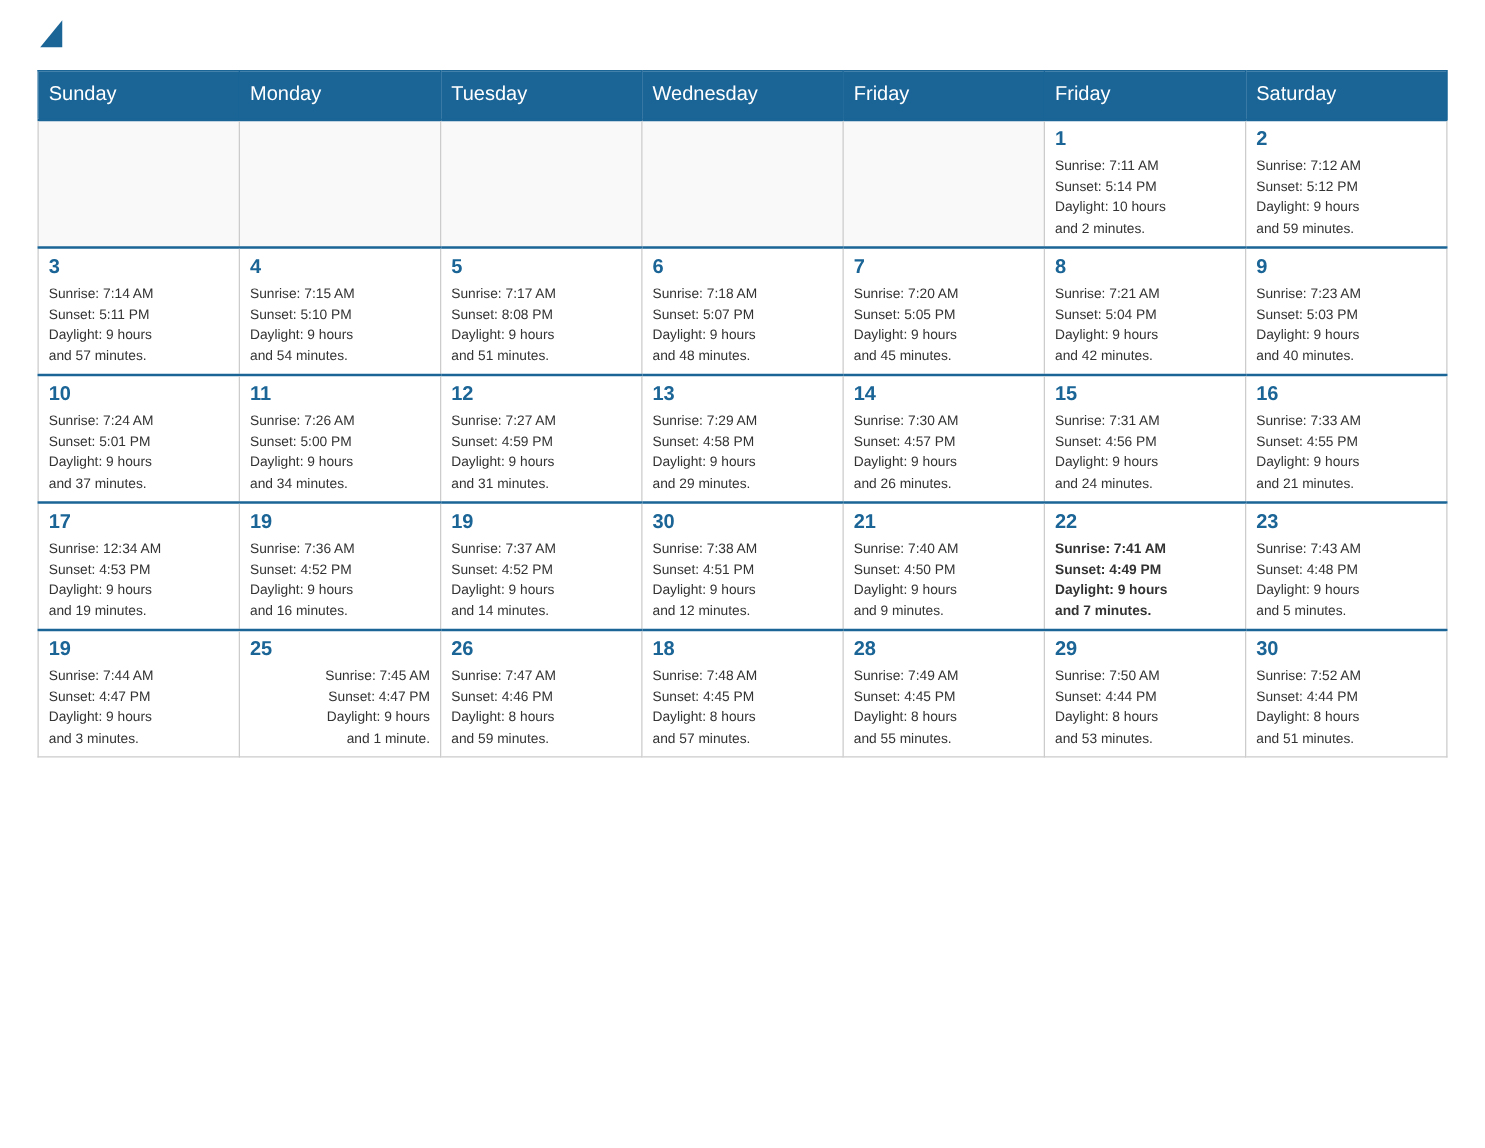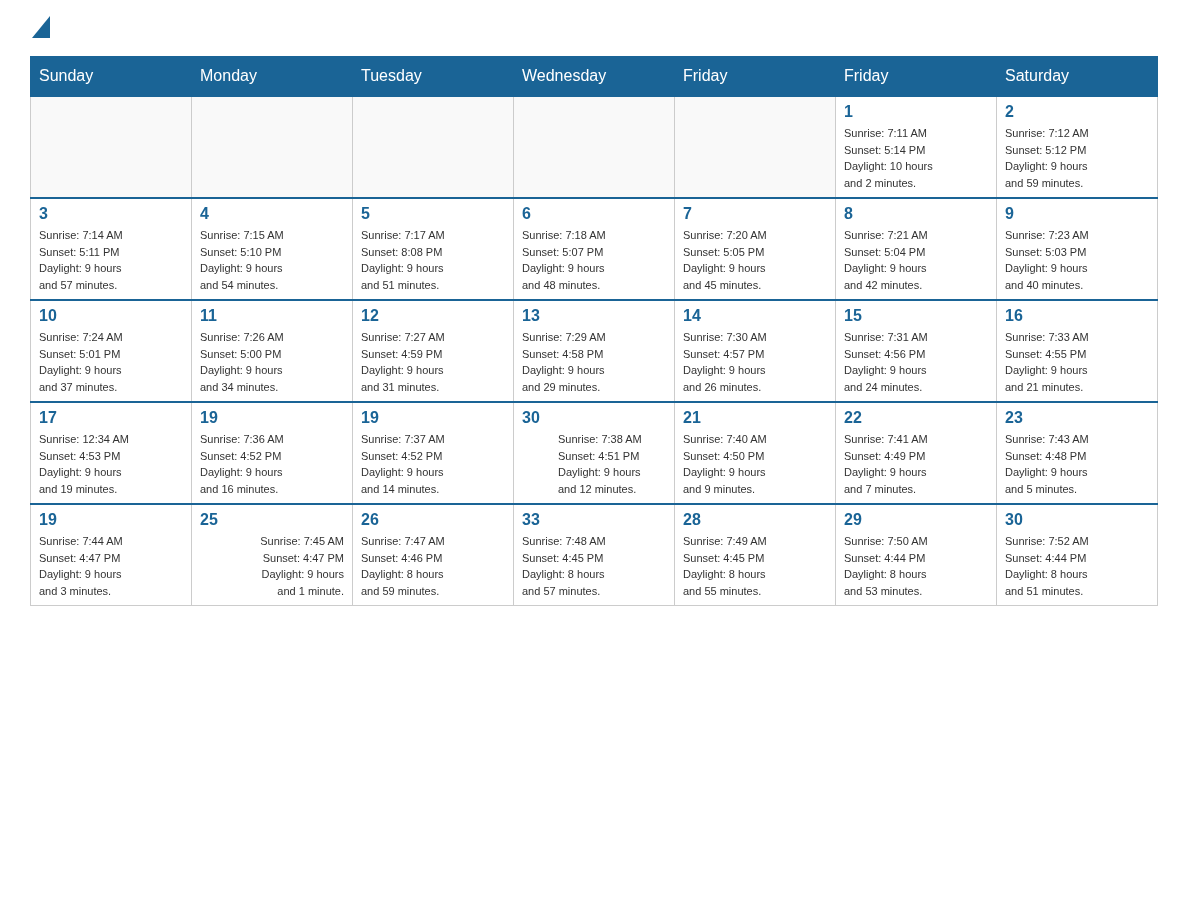--- a/index.html
+++ b/index.html
@@ -265,35 +265,35 @@
         </td>
         <td>
           <span class="day-number">19</span>
           <div class="day-info" style="white-space: pre-line;">Sunrise: 7:37 AM
 Sunset: 4:52 PM
 Daylight: 9 hours
 and 14 minutes.</div>
         </td>
         <td>
           <span class="day-number">30</span>
-          <div class="day-info" style="white-space: pre-line; margin-left: 36px;">Sunrise: 7:38 AM
+          <div class="day-info" style="white-space: pre-line;">Sunrise: 7:38 AM
 Sunset: 4:51 PM
 Daylight: 9 hours
 and 12 minutes.</div>
         </td>
         <td>
           <span class="day-number">21</span>
           <div class="day-info" style="white-space: pre-line;">Sunrise: 7:40 AM
 Sunset: 4:50 PM
 Daylight: 9 hours
 and 9 minutes.</div>
         </td>
         <td>
           <span class="day-number">22</span>
-          <div class="day-info" style="white-space: pre-line;">Sunrise: 7:41 AM
+          <div class="day-info" style="white-space: pre-line; font-weight: bold;">Sunrise: 7:41 AM
 Sunset: 4:49 PM
 Daylight: 9 hours
 and 7 minutes.</div>
         </td>
         <td>
           <span class="day-number">23</span>
           <div class="day-info" style="white-space: pre-line;">Sunrise: 7:43 AM
 Sunset: 4:48 PM
 Daylight: 9 hours
 and 5 minutes.</div>
@@ -315,21 +315,21 @@
 and 1 minute.</div>
         </td>
         <td>
           <span class="day-number">26</span>
           <div class="day-info" style="white-space: pre-line;">Sunrise: 7:47 AM
 Sunset: 4:46 PM
 Daylight: 8 hours
 and 59 minutes.</div>
         </td>
         <td>
-          <span class="day-number">33</span>
+          <span class="day-number">18</span>
           <div class="day-info" style="white-space: pre-line;">Sunrise: 7:48 AM
 Sunset: 4:45 PM
 Daylight: 8 hours
 and 57 minutes.</div>
         </td>
         <td>
           <span class="day-number">28</span>
           <div class="day-info" style="white-space: pre-line;">Sunrise: 7:49 AM
 Sunset: 4:45 PM
 Daylight: 8 hours

